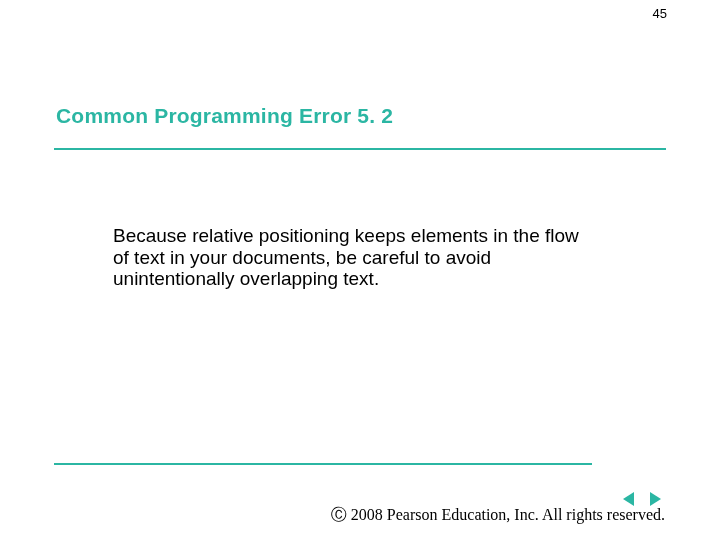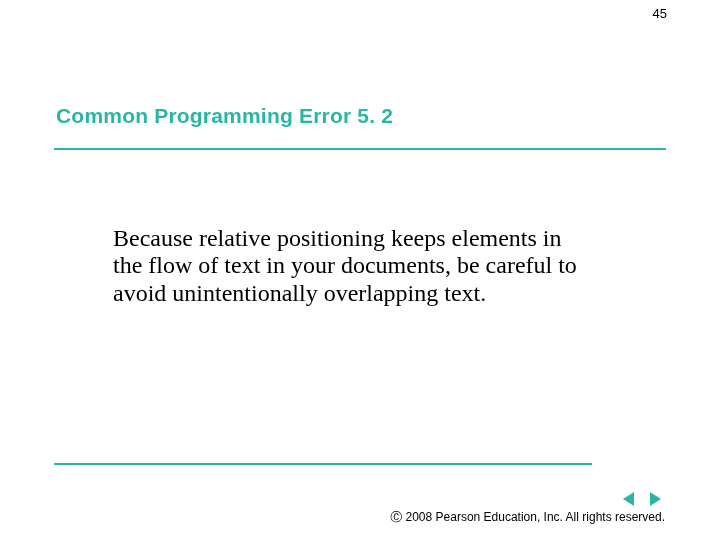--- a/index.html
+++ b/index.html
@@ -1,23 +1,23 @@
 <!DOCTYPE html>
 <html><head>
 <meta charset="utf-8">
 <style>
   * { margin: 0; padding: 0; box-sizing: border-box; }
   html, body { width: 720px; height: 540px; background: #fff; font-family: Georgia, 'Times New Roman', serif; overflow: hidden; }
   .slide { position: relative; width: 677px; height: 540px; border-radius: 14px; }
   .page-number { position: absolute; top: 6px; right: 10px; font-family: Arial, Helvetica, sans-serif; font-size: 13px; color: #000; }
   .title { position: absolute; top: 104px; left: 56px; font-family: Arial, Helvetica, sans-serif; font-size: 21px; font-weight: bold; color: #2bb6a3; letter-spacing: 0.2px; }
   .title-rule { position: absolute; top: 148px; left: 54px; width: 612px; height: 2px; background: #2bb6a3; }
-  .body { position: absolute; top: 225px; left: 113px; width: 470px; font-family: Liberation Serif, serif; font-size: 24px; line-height: 1.14; color: #000; }
+  .body { position: absolute; top: 225px; left: 113px; width: 470px; font-family: Liberation Sans, sans-serif; font-size: 19px; line-height: 1.14; color: #000; }
   .bottom-rule { position: absolute; top: 463px; left: 54px; width: 538px; height: 2px; background: #2bb6a3; }
-  .copyright { position: absolute; bottom: 14px; right: 12px; font-family: Liberation Sans, sans-serif; font-size: 12px; color: #000; }
+  .copyright { position: absolute; bottom: 14px; right: 12px; font-family: Liberation Serif, serif; font-size: 16px; color: #000; }
   .nav { position: absolute; bottom: 32px; right: 12px; display: flex; gap: 6px; }
   .nav-btn { width: 20px; height: 18px; display: flex; align-items: center; justify-content: center; cursor: pointer; }
   .nav-btn svg { display: block; }
 </style>
 </head>
 <body>
 <div class="slide">
 
   <div class="page-number">45</div>
 

